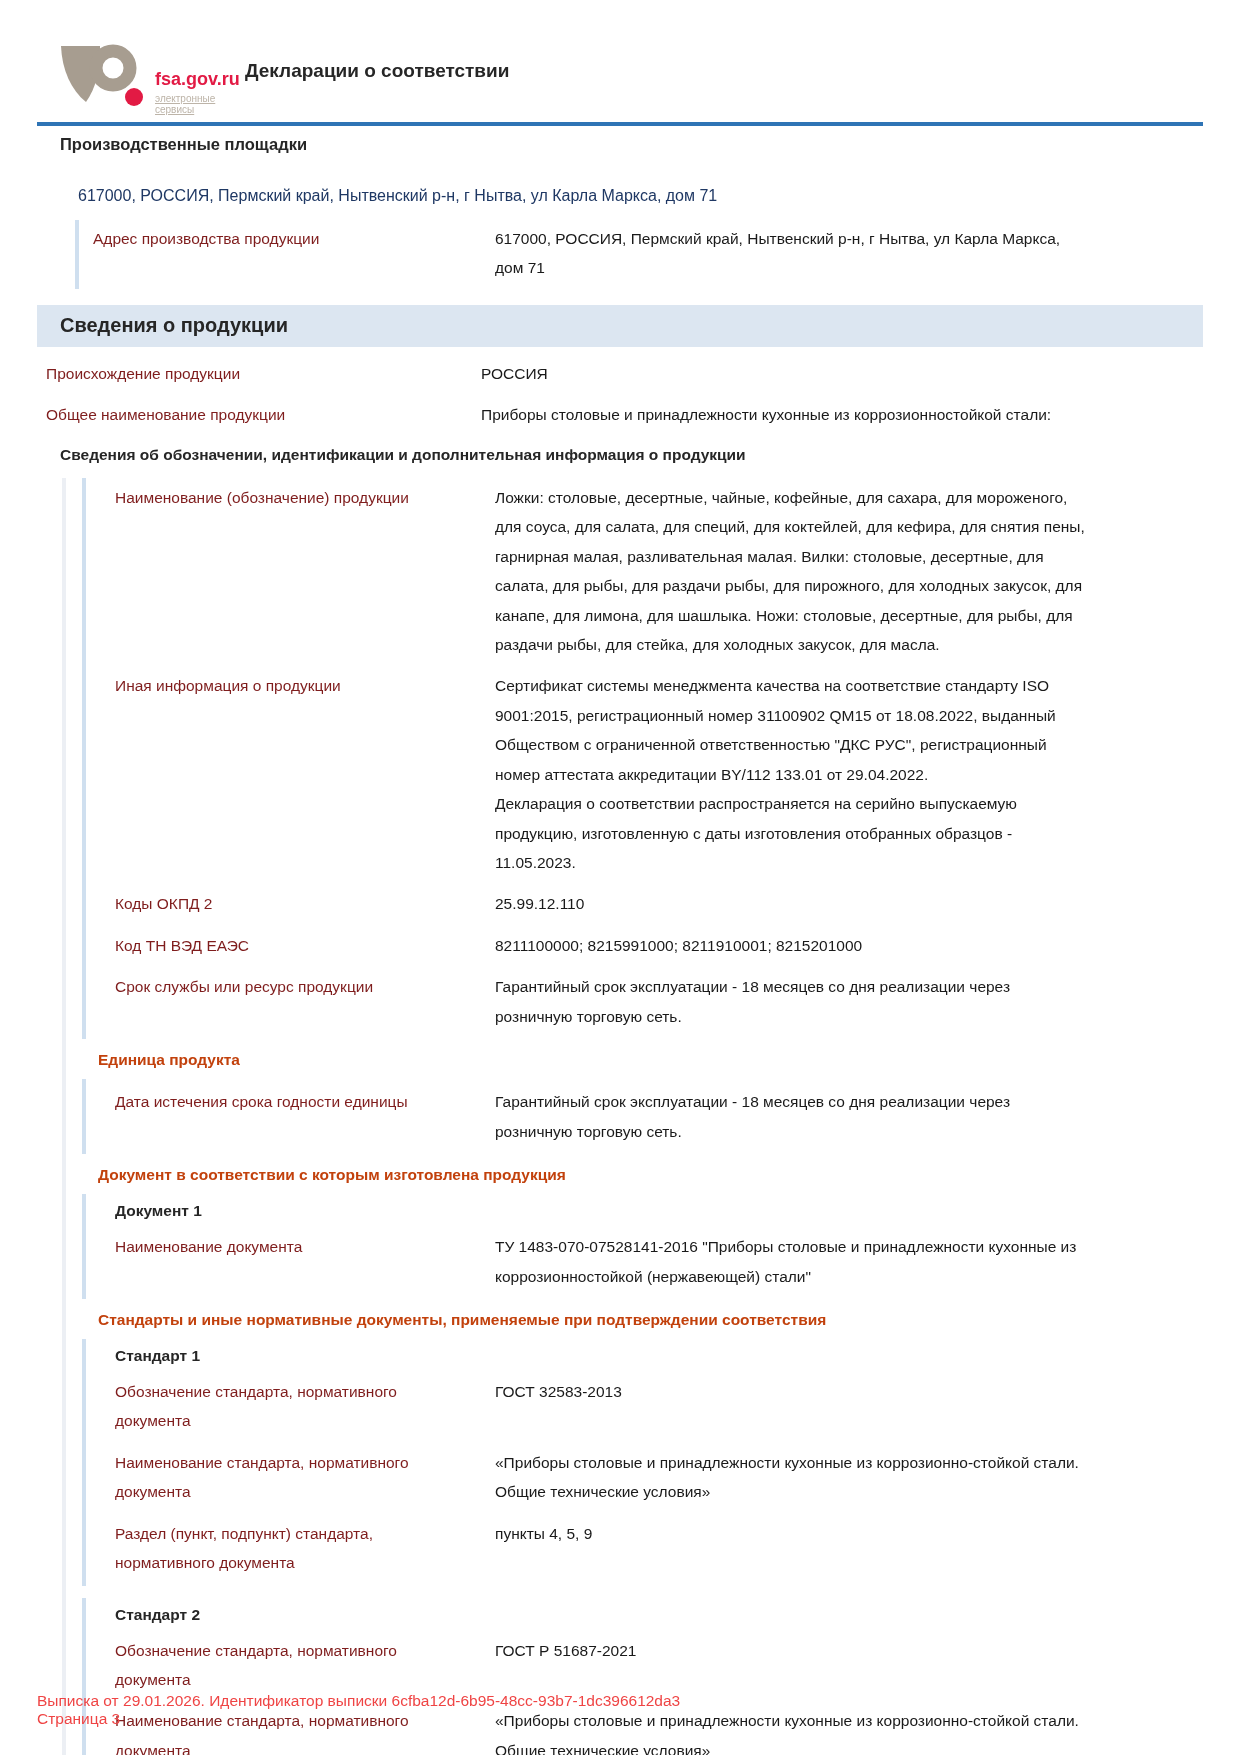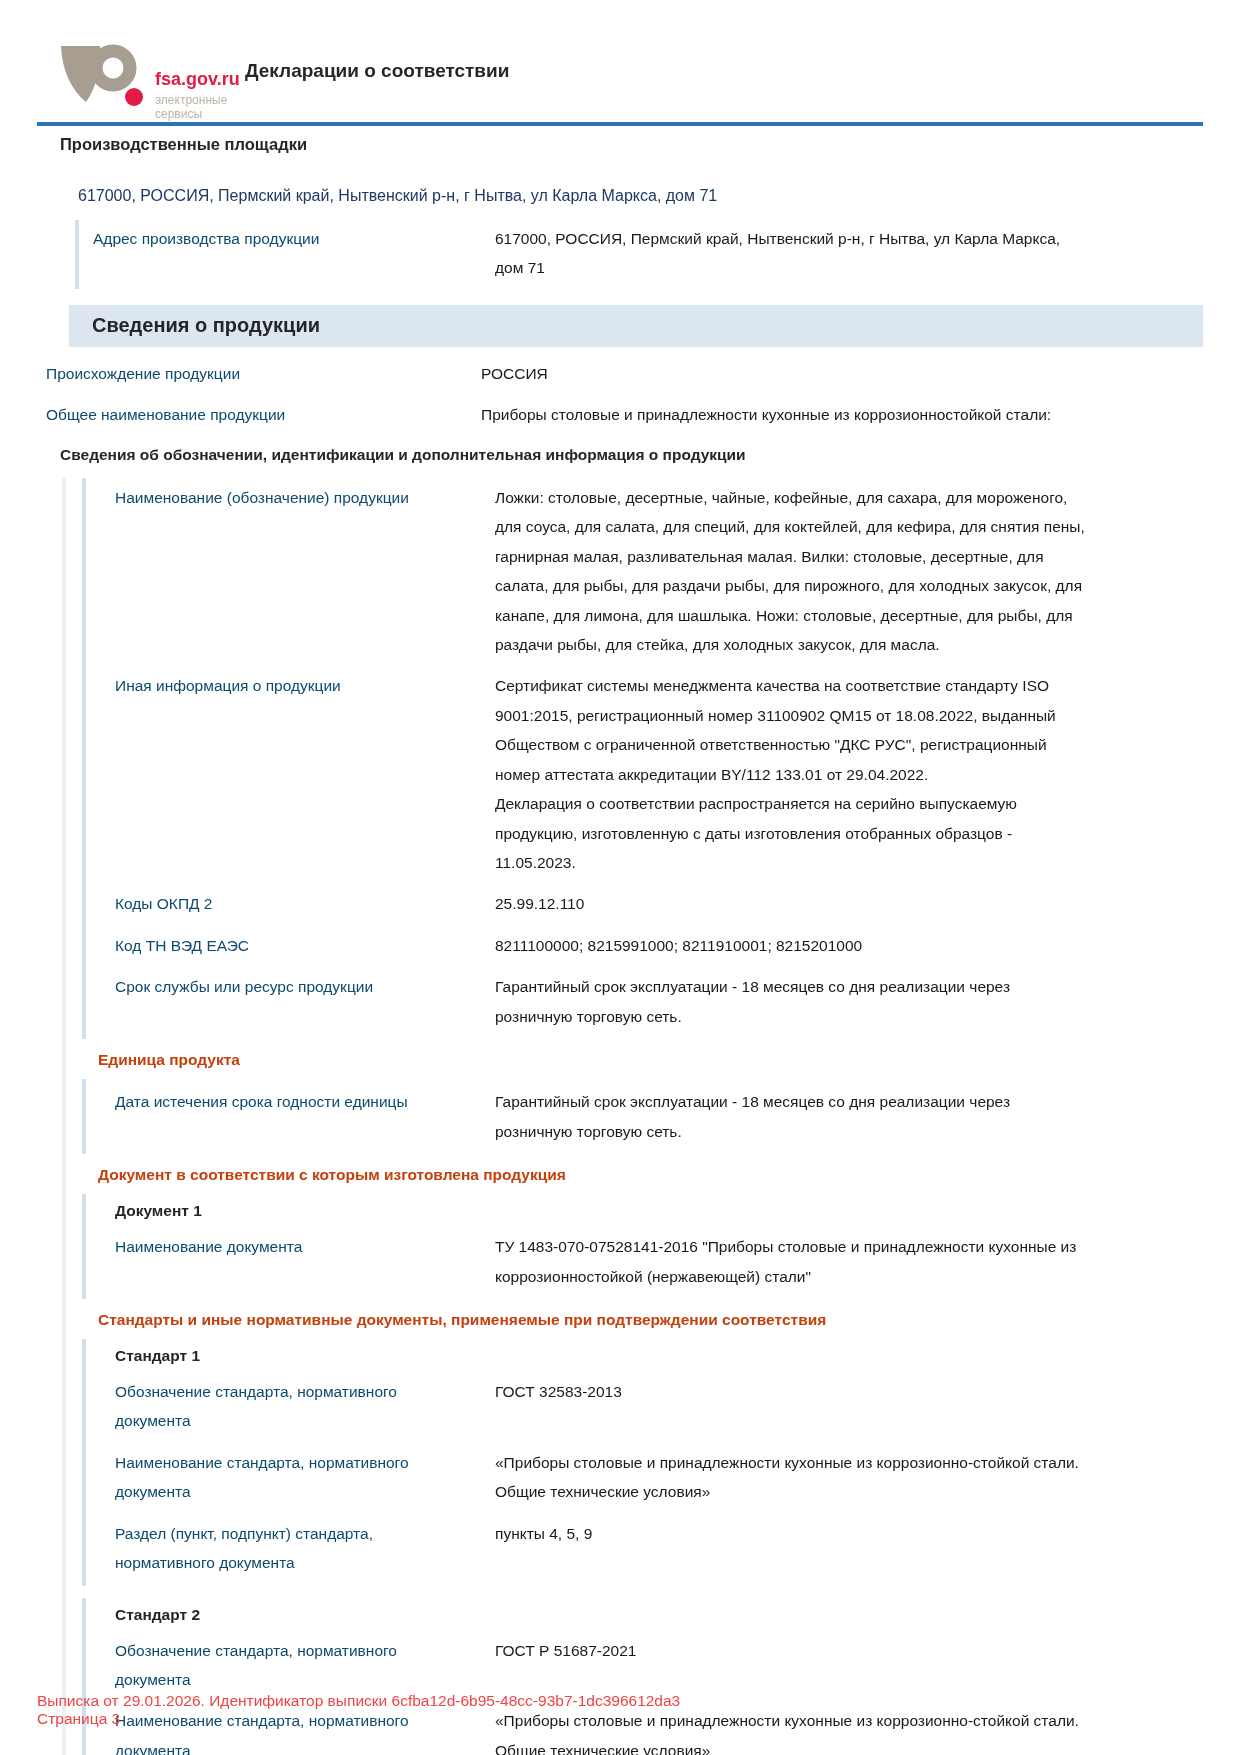--- a/index.html
+++ b/index.html
@@ -6,33 +6,33 @@
   .page{
     position:relative;width:1240px;height:1755px;background:#fff;
     font-family:"Liberation Sans", sans-serif;color:#1a1a1a;
     box-sizing:border-box;padding:0 37px;overflow:hidden;
   }
   
   .header{display:flex;align-items:flex-start;padding-top:44px;padding-left:18px;height:66px;}
   .logo{display:flex;align-items:flex-start;width:168px;flex:none;}
   .logo-textcol{margin-top:26px;margin-left:4px;}
   .logo-name{color:#e21a44;font-weight:bold;font-size:18px;line-height:1.1;}
-  .logo-tagline{color:#bdb4a8;font-size:12px;margin-top:3px;}
+  .logo-tagline{color:#bdb4a8;font-size:10px;margin-top:3px;text-decoration:underline;}
   .doc-title{font-size:19px;font-weight:bold;color:#262626;margin-left:22px;margin-top:16px;}
   .rule{height:4px;background:#2e74b5;margin-top:12px;}
   
   .h-main{margin:9px 0 0 23px;font-size:16.5px;font-weight:bold;color:#262626;}
   .band{margin-top:16px;background:#dce6f1;height:42px;display:flex;align-items:center;
-        padding-left:23px;font-size:20px;font-weight:bold;color:#262626;margin-left:32px;}
+        padding-left:23px;font-size:20px;font-weight:bold;color:#262626;}
   .h-bold{margin:16px 0 14px 23px;font-size:15.5px;font-weight:bold;color:#262626;}
   
   .summary-address{margin:30px 0 0 41px;font-size:16px;color:#1f3864;line-height:1.5;}
   
   .row{display:flex;margin-top:12px;line-height:1.9;font-size:15.5px;}
-  .row .label{flex:none;color:#0c4a6e;padding-right:24px;box-sizing:border-box;}
+  .row .label{flex:none;color:#7f1d1d;padding-right:24px;box-sizing:border-box;}
   .row .value{flex:1;color:#1a1a1a;max-width:592px;}
   .addr-row{margin:12px 0 0 38px;border-left:4px solid #cfdfef;padding:4px 0 6px 14px;}
   .addr-row .label{width:402px;}
   .top-rows .row{margin-left:9px;}
   .top-rows .label{width:435px;}
   
   .outer{margin-left:25px;border-left:4px solid #eceff4;margin-top:4px;}
   .inner{margin-left:16px;border-left:4px solid #cfdfef;padding:2px 0 8px 29px;margin-bottom:12px;}
   .inner .label{width:380px;}
   .sub-h{margin:12px 0 10px 32px;font-size:15.5px;font-weight:bold;color:#c2410c;}

